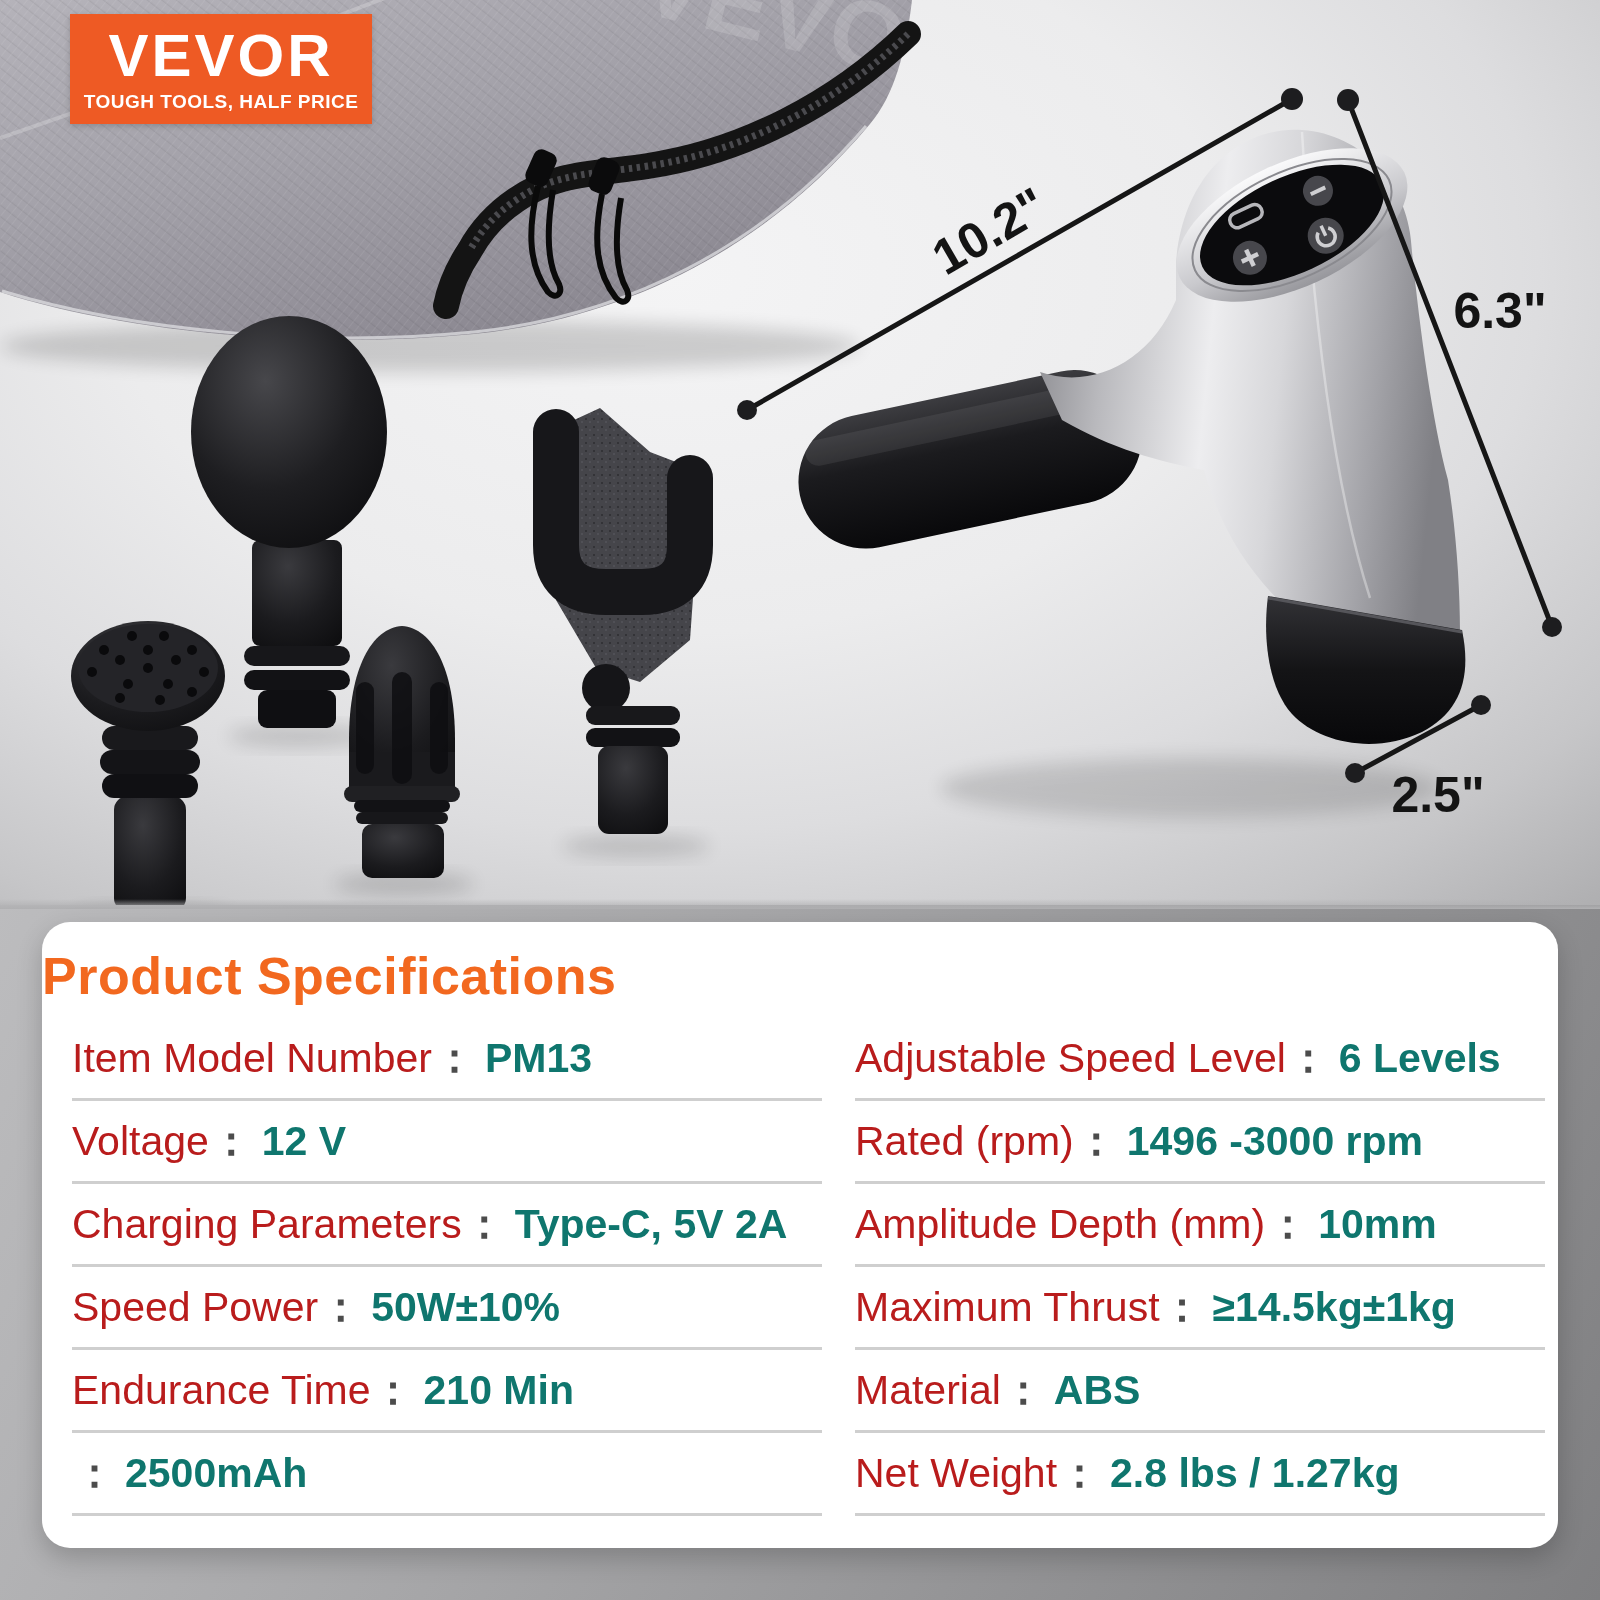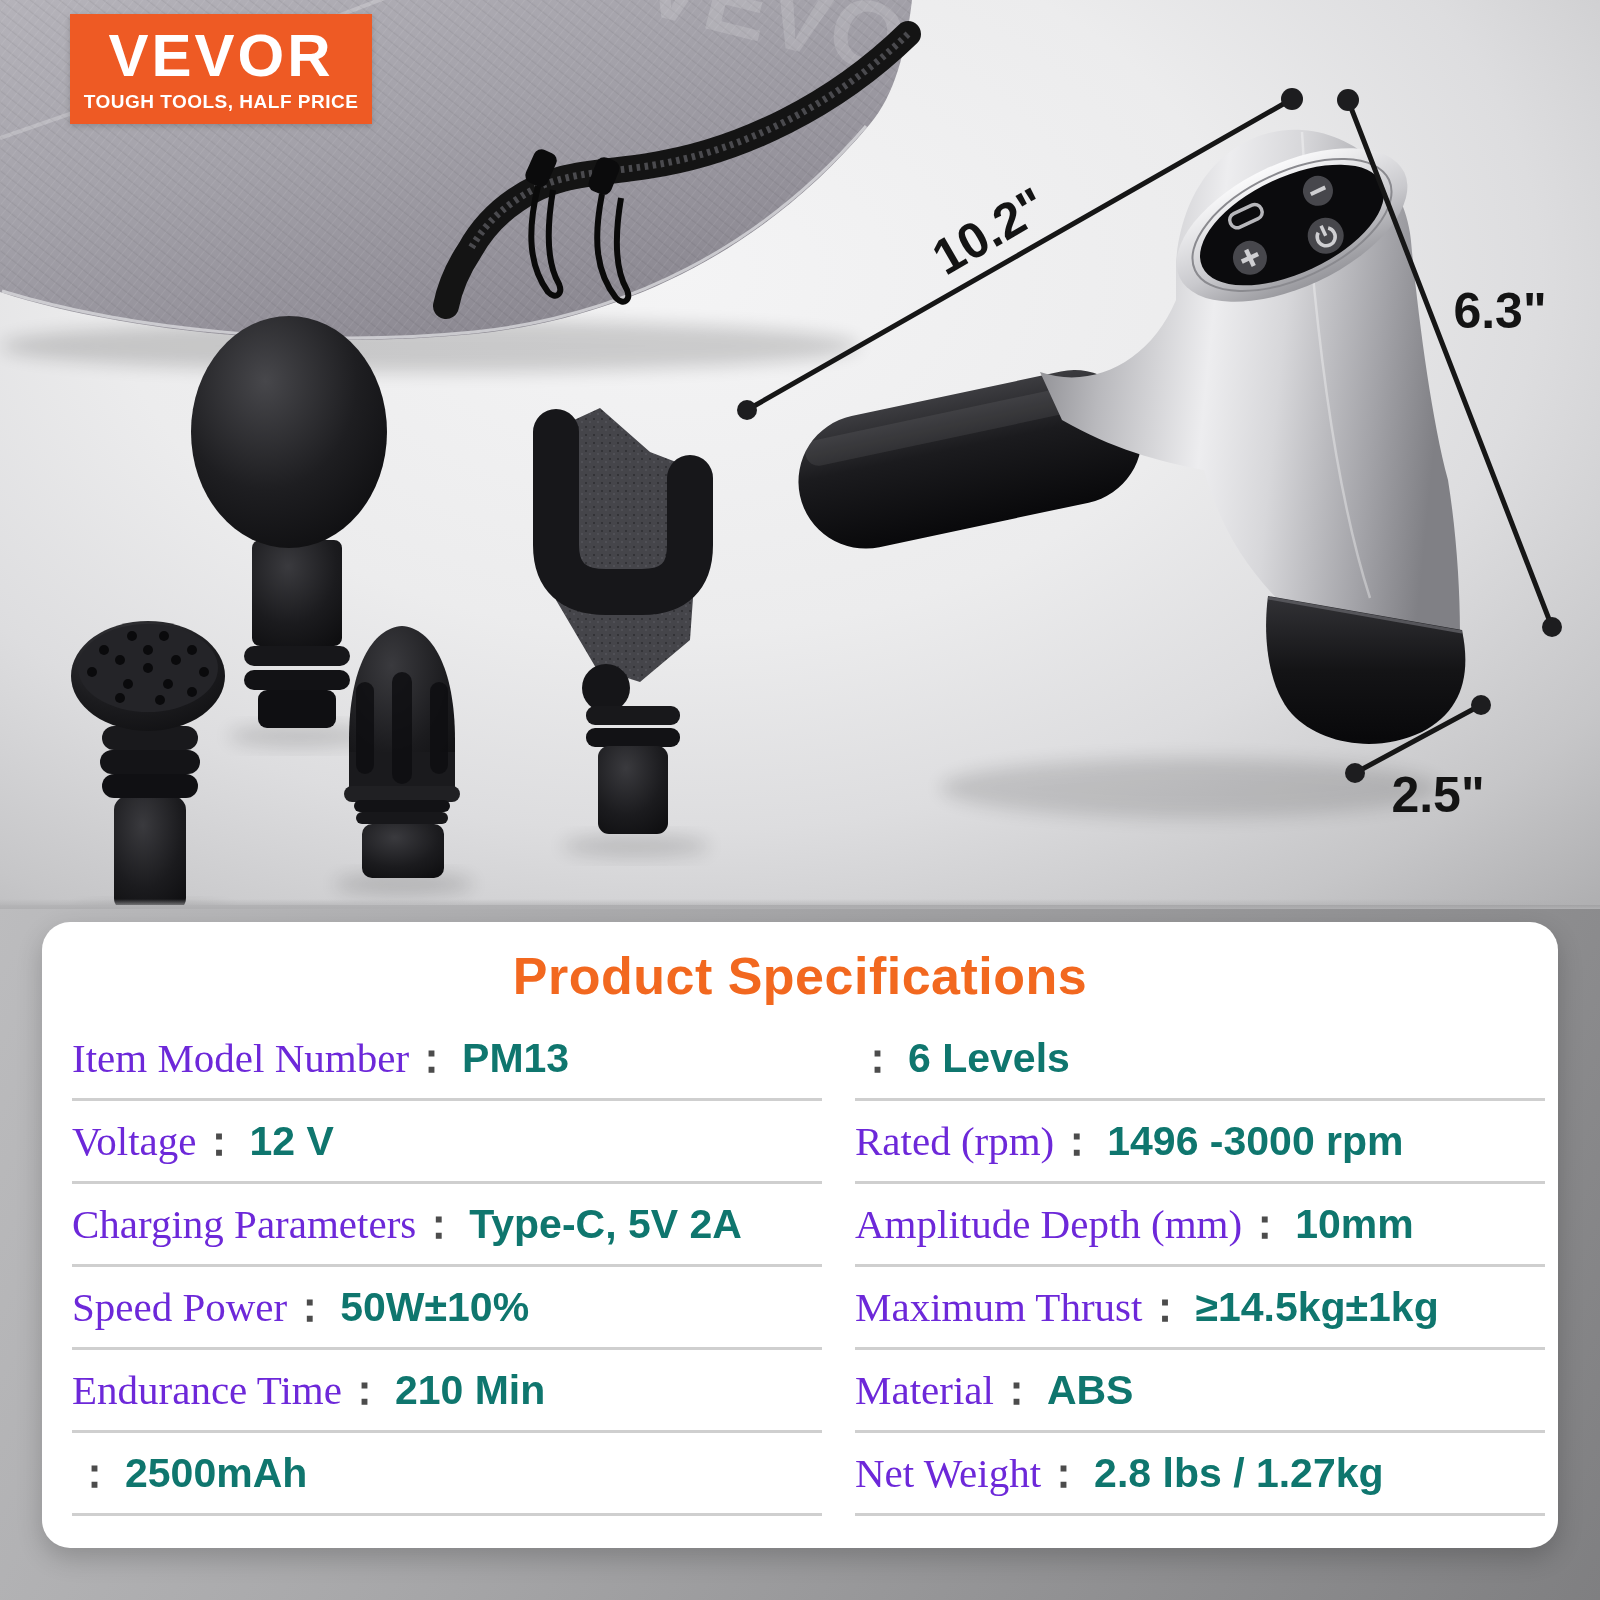--- a/index.html
+++ b/index.html
@@ -31,33 +31,33 @@
   .backdrop::before{
     content:"";position:absolute;left:0;top:-6px;width:100%;height:10px;
     background:linear-gradient(180deg,rgba(170,170,172,0),#b0b0b2);
   }
   
   .spec-panel{
     position:absolute;left:42px;top:922px;width:1516px;height:626px;
     background:#fff;border-radius:28px;box-shadow:0 10px 26px rgba(0,0,0,.20);
   }
   .spec-title{
-    margin:0;padding-top:24px;text-align:center;
+    margin:0;padding-top:24px;
     font-size:52px;font-weight:700;color:#F2681F;letter-spacing:.5px;
   }
   .spec-cols{position:absolute;left:0;top:96px;width:100%;}
   .spec-col{position:absolute;top:0;}
   .col-left{left:30px;width:750px;}
   .col-right{left:813px;width:690px;}
   .spec-row{
     height:80px;display:flex;align-items:center;
     border-bottom:3px solid #cfcfcf;
     font-size:41px;color:#5f5f5f;white-space:nowrap;
   }
-  .spec-row .lbl{color:#6d28d9;font-family:Liberation Serif, serif;}
+  .spec-row .lbl{color:#b91c1c;}
   .spec-row .colon{margin:0 10px 0 2px;color:#4c4c4c;font-weight:700;}
   .spec-row .val{color:#0f766e;font-weight:700;}
 </style>
 </head>
 <body>
 
 <div class="canvas">
 
   <div class="photo">
     <svg width="1600" height="910" viewBox="0 0 1600 910">
@@ -319,20 +319,21 @@
             <span class="colon">：</span>
             <span class="val">210 Min</span>
         </div>
         <div class="spec-row">
             <span class="colon">：</span>
             <span class="val">2500mAh</span>
         </div>
       </div>
       <div class="spec-col col-right">
         <div class="spec-row">
+          <span class="lbl">Adjustable Speed Level</span>
             <span class="colon">：</span>
             <span class="val">6 Levels</span>
         </div>
         <div class="spec-row">
           <span class="lbl">Rated (rpm)</span>
             <span class="colon">：</span>
             <span class="val">1496 -3000 rpm</span>
         </div>
         <div class="spec-row">
           <span class="lbl">Amplitude Depth (mm)</span>

